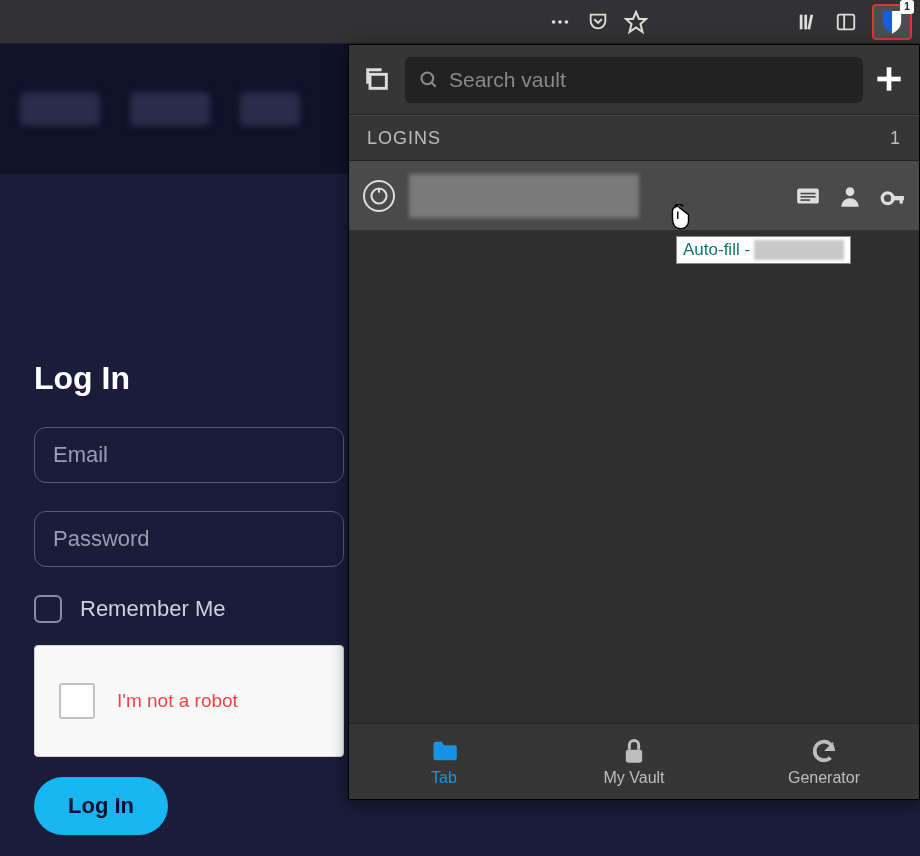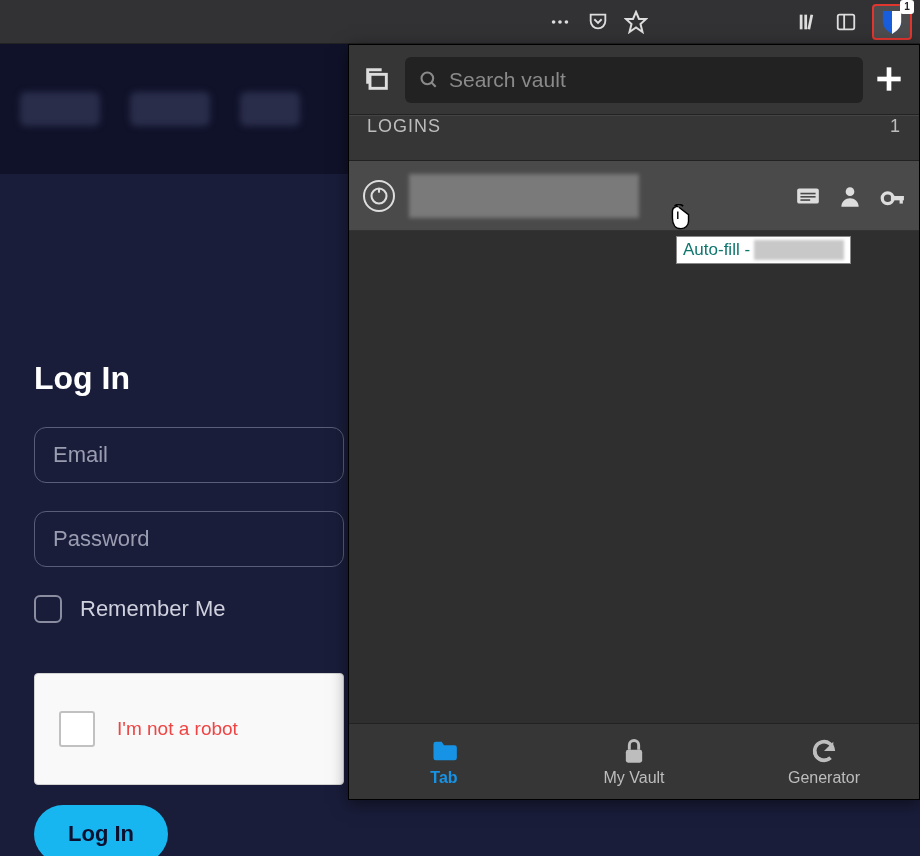--- a/index.html
+++ b/index.html
@@ -94,21 +94,21 @@
     background: transparent;
     border-radius: 12px;
     padding: 0 18px;
     font-size: 22px;
     color: #fff;
     margin-bottom: 28px;
   }
   .login-input::placeholder { color: #9a9cb0; }
   .remember-row {
     display: flex; align-items: center; gap: 18px;
-    margin-bottom: 50px;
+    margin-bottom: 22px;
   }
   .remember-box {
     width: 28px; height: 28px;
     border: 2px solid #8a8ca0;
     border-radius: 6px;
   }
   .remember-label { font-size: 22px; color: #d0d1de; }
   .captcha {
     width: 100%; height: 112px;
     background: #f9f9f9;
@@ -178,21 +178,21 @@
     color: #ccc;
     font-size: 21px;
   }
   .search-box input::placeholder { color: #8a8a8a; }
   .search-icon { width: 20px; height: 20px; }
   .add-btn { width: 30px; height: 30px; cursor: pointer; color: #fff; }
 
   .section-header {
     height: 46px;
     background: #363636;
-    display: flex; align-items: flex-start; justify-content: space-between;
+    display: flex; align-items: center; justify-content: space-between;
     padding: 0 18px;
     color: #bdbdbd;
     font-size: 18px;
     letter-spacing: 1px;
     border-top: 1px solid #444;
     border-bottom: 1px solid #222;
   }
 
   .login-row {
     height: 70px;
@@ -231,21 +231,21 @@
     display: flex;
   }
   .tab {
     flex: 1;
     display: flex; flex-direction: column; align-items: center; justify-content: center;
     gap: 4px;
     color: #bdbdbd;
     font-size: 16px;
     cursor: pointer;
   }
-  .tab.active { color: #1793e6; font-weight: bold; }
+  .tab.active { color: #1793e6; }
   .tab-icon { width: 30px; height: 28px; }
 
   
   .cursor {
     position: absolute;
     top: 204px; left: 668px;
     width: 26px; height: 30px;
     z-index: 50;
     pointer-events: none;
   }

